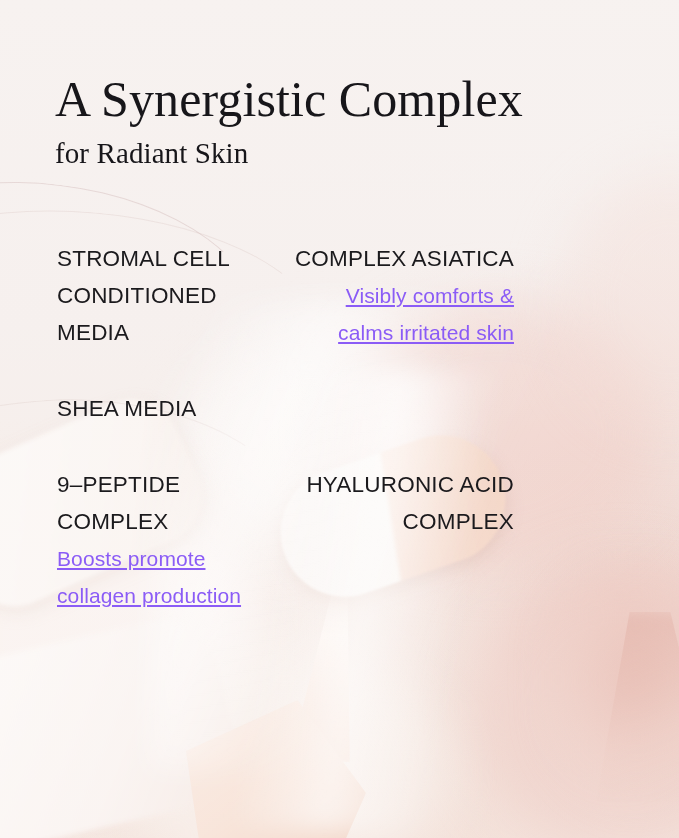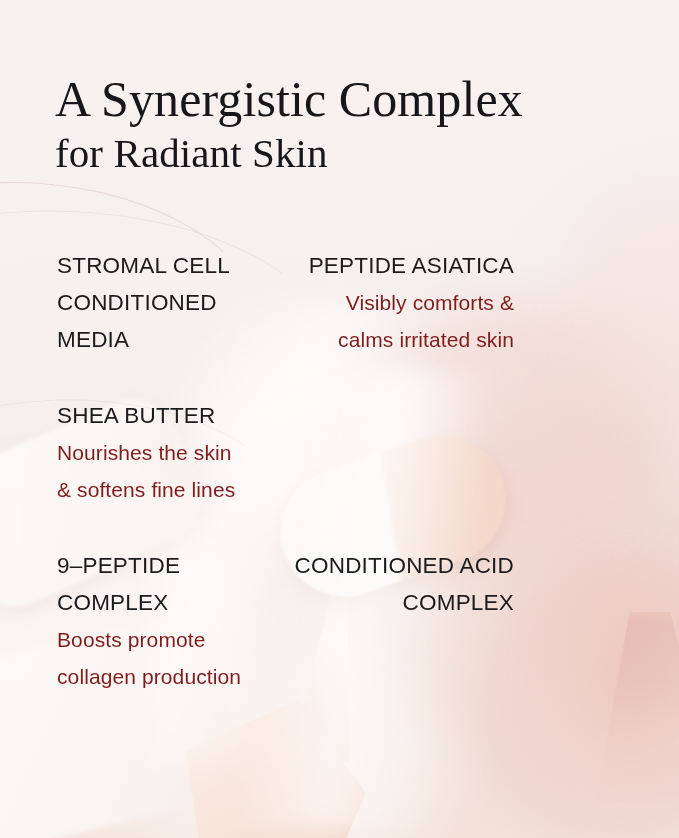--- a/index.html
+++ b/index.html
@@ -194,30 +194,30 @@
     color: #17161a;
     margin-top: 28px;
   }
   .headline .line1 {
     font-size: 50px;
     line-height: 58px;
     letter-spacing: .1px;
     white-space: nowrap;
   }
   .headline .line2 {
-    font-size: 41px;
+    font-size: 29px;
     line-height: 50px;
     letter-spacing: .1px;
     white-space: nowrap;
   }
 
   .grid {
     position: absolute;
     left: 0;
-    top: 247px;
+    top: 240px;
     width: 558px;
   }
   .row {
     position: relative;
     display: flex;
     justify-content: space-between;
     margin-bottom: 39px;
   }
   .row:last-child { margin-bottom: 0; }
 
@@ -231,22 +231,23 @@
     line-height: 37px;
     letter-spacing: .2px;
     color: #1b1a1d;
     white-space: pre-line;
   }
   .ing-desc {
     font-family: "Liberation Sans", sans-serif;
     font-size: 21px;
     line-height: 37px;
     letter-spacing: .1px;
-    color: #7f1d1d;
+    color: #8b5cf6;
     white-space: pre-line;
+    text-decoration: underline;
   }
 </style>
 </head>
 <body>
 
 <div id="poster">
 
   <div class="bg-layer bg-base"></div>
 
   <div class="bg-layer">
@@ -286,42 +287,40 @@
     </div>
 
     <div class="grid">
 
       <div class="row">
         <div class="cell left">
           <div class="ing-title">STROMAL CELL
 CONDITIONED MEDIA</div>
         </div>
         <div class="cell right">
-          <div class="ing-title">PEPTIDE ASIATICA</div>
+          <div class="ing-title">COMPLEX ASIATICA</div>
           <div class="ing-desc">Visibly comforts &amp;
 calms irritated skin</div>
         </div>
       </div>
 
       <div class="row">
         <div class="cell left">
-          <div class="ing-title">SHEA BUTTER</div>
-          <div class="ing-desc">Nourishes the skin
-&amp; softens fine lines</div>
+          <div class="ing-title">SHEA MEDIA</div>
         </div>
       </div>
 
       <div class="row">
         <div class="cell left">
           <div class="ing-title">9–PEPTIDE
 COMPLEX</div>
           <div class="ing-desc">Boosts promote
 collagen production</div>
         </div>
         <div class="cell right">
-          <div class="ing-title">CONDITIONED ACID
+          <div class="ing-title">HYALURONIC ACID
 COMPLEX</div>
         </div>
       </div>
 
     </div>
   </div>
 </div>
 
 </body></html>

